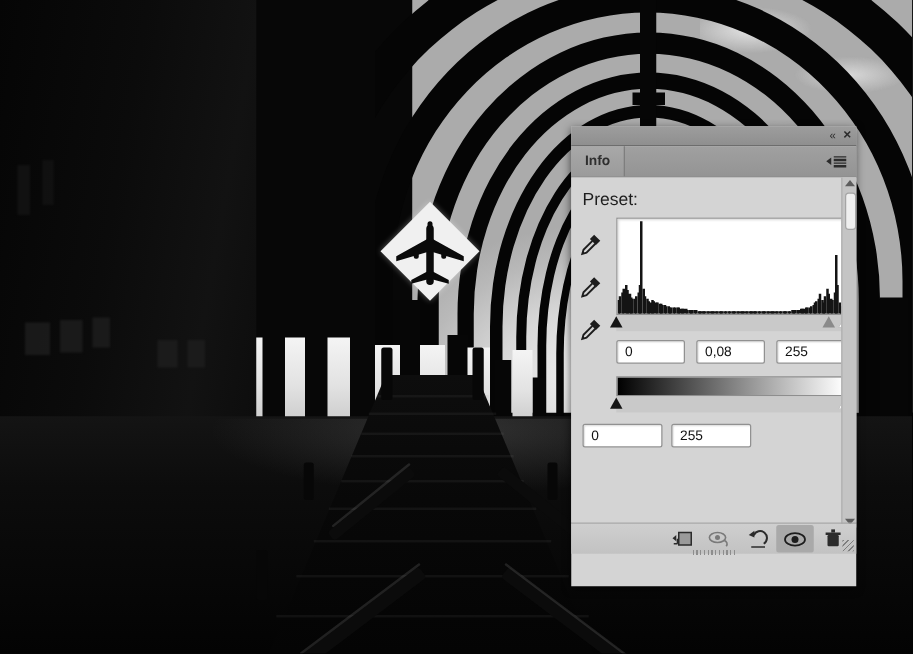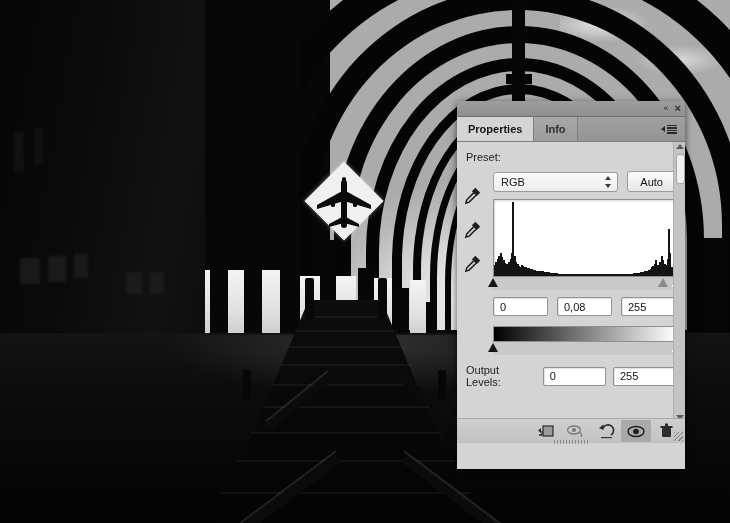--- a/index.html
+++ b/index.html
@@ -115,21 +115,21 @@
   .icn-mask{
     width:19px;height:17px;background:#111;border:1px solid #6a6a6a;border-radius:1px;
     display:flex;align-items:center;justify-content:center;
   }
   .icn-mask b{display:block;width:9px;height:9px;border-radius:50%;background:#f5f5f5;}
   .adjtitle{font-size:12px;font-weight:bold;color:#141414;}
 
   .body{position:relative;height:276px;background:#d4d4d4;}
   .row{display:flex;align-items:center;}
   .presetrow{padding:9px 9px 0 9px;gap:7px;}
-  .lbl{font-size:11px;color:#1d1d1d;}
+  .lbl{font-size:14px;color:#1d1d1d;}
   .select{
     position:relative;background:linear-gradient(180deg,#fbfbfb,#ececec);
     border:1px solid #9b9b9b;border-radius:3px;height:18px;
     display:flex;align-items:center;padding:0 18px 0 7px;font-size:11px;color:#1a1a1a;
     box-shadow:0 1px 0 rgba(255,255,255,.6) inset;
   }
   .stepper{position:absolute;right:5px;top:3px;width:7px;height:12px;display:flex;flex-direction:column;justify-content:space-between;}
   .stepper .up{width:0;height:0;border-left:3.5px solid transparent;border-right:3.5px solid transparent;border-bottom:4px solid #3a3a3a;}
   .stepper .dn{width:0;height:0;border-left:3.5px solid transparent;border-right:3.5px solid transparent;border-top:4px solid #3a3a3a;}
   .chanrow{padding:8px 9px 0 36px;gap:9px;}
@@ -275,23 +275,20 @@
   </div>
 
   <div id="panel">
 
     <div class="titlebar">
       <span class="tb-btn">«</span>
       <span class="tb-btn close">×</span>
     </div>
 
     <div class="tabstrip">
-      <div class="tab active">
-        <span>Properties</span>
-      </div>
       <div class="tab inactive">
         <span>Info</span>
       </div>
       <div class="tabfill"></div>
       <div class="menu-icon">
         <div class="menu-tri"></div>
         <div class="menu-lines">
             <i></i>
             <i></i>
             <i></i>
@@ -300,32 +297,20 @@
       </div>
     </div>
 
 
     <div class="body">
 
       <div class="row presetrow">
         <span class="lbl">Preset:</span>
       </div>
 
-      <div class="row chanrow">
-        <div class="select" style="width:100px">
-          <span>RGB</span>
-          <span class="stepper">
-              <i class="up"></i>
-              <i class="dn"></i>
-            </span>
-        </div>
-        <div class="btn">
-          <span>Auto</span>
-        </div>
-      </div>
 
       <div class="eyedroppers">
         <svg class="drop" viewBox="0 0 20 20">
           <g stroke="#1d1d1d" stroke-width="1.6" fill="#1d1d1d">
             <path d="M13 3 l4 4 -2.5 2.5 -4 -4 Z"></path>
               <path d="M11.5 7 L4 14.5 L3 18 L6.5 17 L14 9.5" fill="none"></path>
           </g>
         </svg>
         <svg class="drop" viewBox="0 0 20 20">
           <g stroke="#1d1d1d" stroke-width="1.6" fill="#1d1d1d">
@@ -487,21 +472,20 @@
 
       <div class="gradwrap">
         <div class="gradbar"></div>
         <div class="sliderbar">
           <div class="tri black" id="otri-shadow" style="left: calc(0% - 5px);"></div>
           <div class="tri white" id="otri-high" style="left: calc(100% - 5px);"></div>
         </div>
       </div>
 
       <div class="outrow">
-        <span class="lbl">Output Levels:</span>
         <div class="outnum">0</div>
         <div class="outnum">255</div>
       </div>
 
       <div class="scrollbar">
         <div class="sarrow-up"></div>
         <div class="sthumb"></div>
         <div class="sarrow-dn"></div>
       </div>
     </div>

